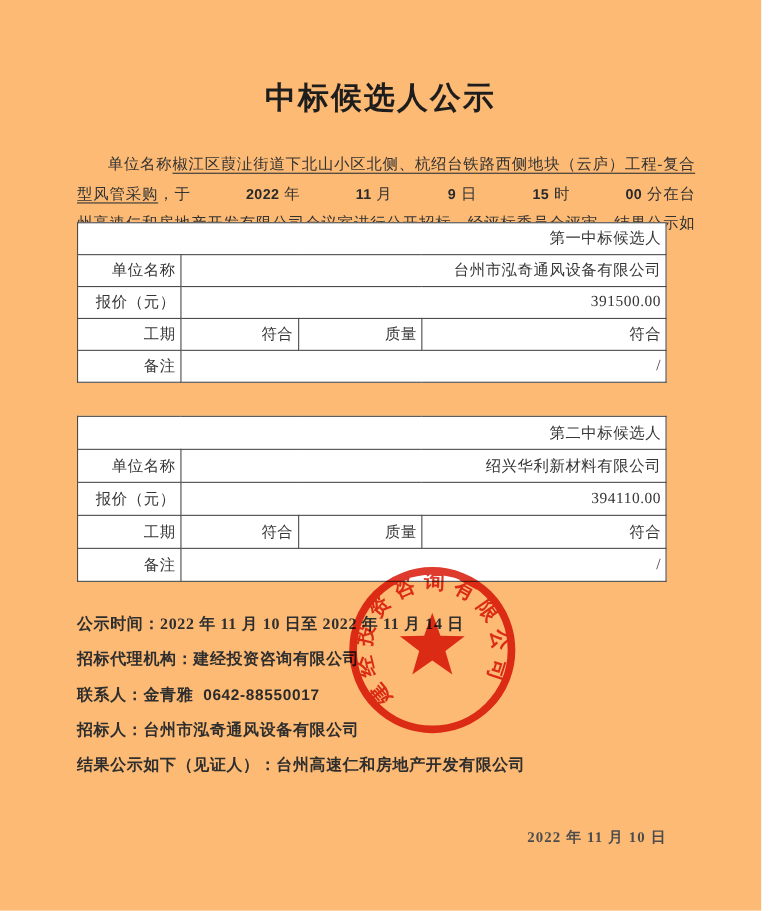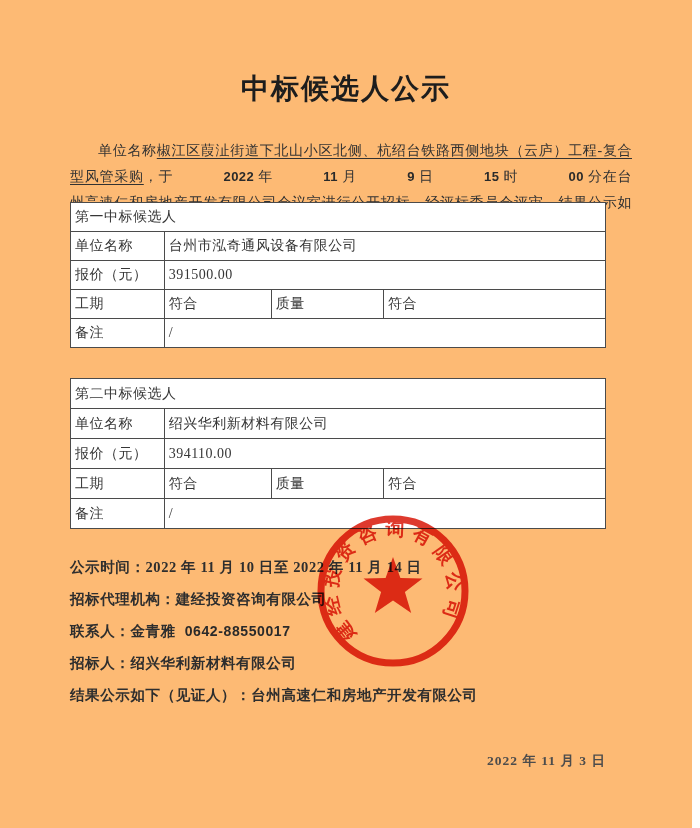--- a/index.html
+++ b/index.html
@@ -25,21 +25,21 @@
     font-family:"Liberation Sans","DejaVu Sans",sans-serif;
     font-weight:bold; font-size:13px; color:#2a2a2a;margin-left:46px;
   }
   table.bid {
     position:absolute; left:70px; width:536px; border-collapse:collapse;
     table-layout:fixed; background:#fff;
   }
   #table-1 { top:202px; }
   #table-2 { top:378px; }
   table.bid td {
-    border:1.6px solid #4b4b4b; text-align:left; vertical-align:middle;
+    border:1.6px solid #4b4b4b; text-align:right; vertical-align:middle;
     font-size:14px; color:#363636; height:28px; padding:0 4px;
     letter-spacing:0.5px; overflow:hidden; white-space:nowrap;
   }
   #table-2 td { height:29px; }
   .contact { position:absolute; left:70px; top:551px; width:560px; }
   .contact .line {
     height:32px; display:flex; align-items:center;
     font-size:14.5px; font-weight:600; color:#2e2e2e; letter-spacing:0.6px;
   }
   .phone { margin-left:9px; font-size:14px; }
@@ -136,30 +136,30 @@
       </div>
     <div class="line">
         <span>招标代理机构：建经投资咨询有限公司</span>
         <span class="phone"></span>
       </div>
     <div class="line">
         <span>联系人：金青雅</span>
         <span class="phone">0642-88550017</span>
       </div>
     <div class="line">
-        <span>招标人：绍兴华利新材料有限公司</span>
+        <span>招标人：台州市泓奇通风设备有限公司</span>
         <span class="phone"></span>
       </div>
     <div class="line">
         <span>结果公示如下（见证人）：台州高速仁和房地产开发有限公司</span>
         <span class="phone"></span>
       </div>
   </div>
 
-  <div class="footer-date">2022 年 11 月 3 日</div>
+  <div class="footer-date">2022 年 11 月 10 日</div>
 
   <svg class="seal" viewBox="0 0 200 200">
     <g>
       <circle cx="100" cy="100" r="72" fill="none" stroke="#dc2b1e" stroke-width="7"></circle>
       <polygon fill="#dc2b1e" points="100,66 107.4,86.9 129.5,87.4 111.9,100.9 118.2,122.1 100,109.5 81.8,122.1 88.1,100.9 70.5,87.4 92.6,86.9"></polygon>
       <path id="sealTextArc" d="M 64 142.9 A 56 56 0 1 1 136 142.9" fill="none"></path>
       <text>
         <textPath href="#sealTextArc" textLength="252" lengthAdjust="spacing">建经投资咨询有限公司</textPath>
       </text>
     </g>

